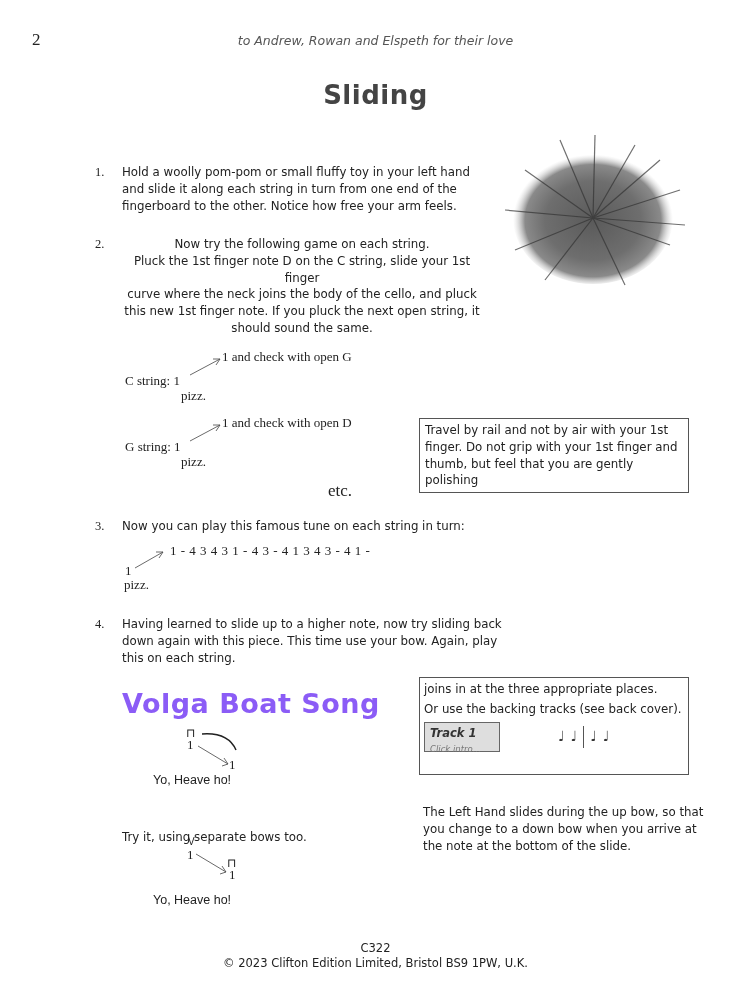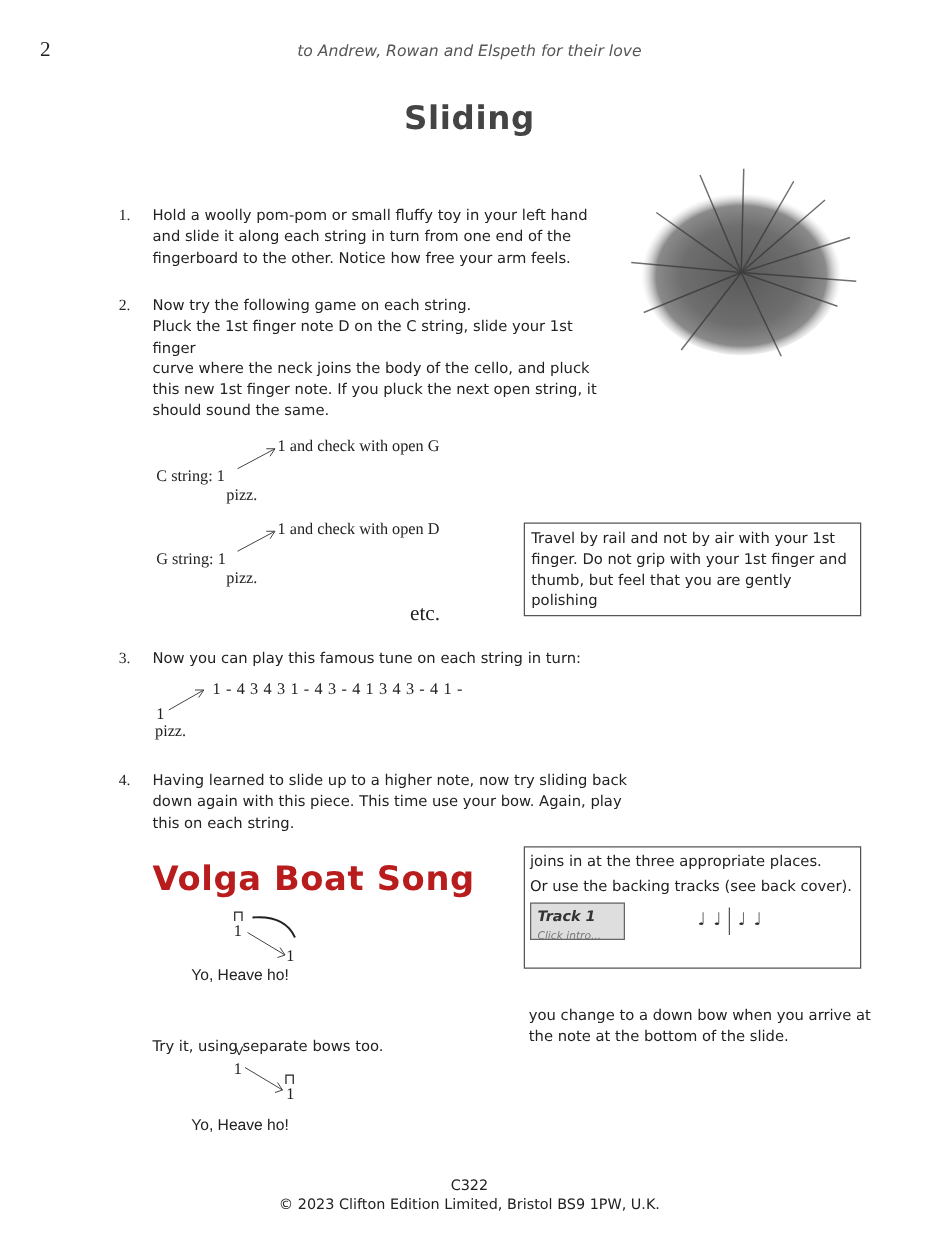--- a/index.html
+++ b/index.html
@@ -14,21 +14,21 @@
     .title { left: 0; width: 751px; top: 80px; text-align: center; font-size: 26px; font-weight: bold; color: #444; letter-spacing: 0.5px; }
 
     .item-num { font-size: 12.5px; }
     .para { font-size: 11.8px; line-height: 16.8px; color: #222; }
 
     .notation { font-size: 13px; color: #222; }
     .box { border: 1px solid #555; background: #fff; box-sizing: border-box; }
 
     .pompom { left: 485px; top: 130px; width: 210px; height: 160px; }
 
-    .song-title { left: 122px; top: 688px; font-size: 27px; font-weight: bold; color: #b91c1c; letter-spacing: 0.5px; }
+    .song-title { left: 122px; top: 688px; font-size: 27px; font-weight: bold; color: #8b5cf6; letter-spacing: 0.5px; }
 
     .track-btn { background: #dedede; border: 1px solid #666; box-sizing: border-box; }
     .track-title { font-size: 11.5px; font-weight: bold; font-style: italic; color: #333; }
     .track-sub { font-size: 8.5px; font-style: italic; color: #777; }
 
     .footer { left: 0; width: 751px; text-align: center; font-size: 11.5px; color: #222; }
   </style>
 </head>
 <body>
 
@@ -65,21 +65,21 @@
 </div>
 
 <div class="abs serif item-num" style="left:95px; top:165px;">1.</div>
 <div class="abs sans para" style="left:122px; top:164px; width:360px;">
   <div>Hold a woolly pom-pom or small fluffy toy in your left hand</div>
   <div>and slide it along each string in turn from one end of the</div>
   <div>fingerboard to the other. Notice how free your arm feels.</div>
 </div>
 
 <div class="abs serif item-num" style="left:95px; top:237px;">2.</div>
-<div class="abs sans para" style="left:122px; top:236px; width:360px;">
+<div class="abs sans para" style="left:122px; top:236px; width:360px;text-align:center;">
   <div>Now try the following game on each string.</div>
   <div>Pluck the 1st finger note D on the C string, slide your 1st finger</div>
   <div>curve where the neck joins the body of the cello, and pluck</div>
   <div>this new 1st finger note. If you pluck the next open string, it</div>
   <div>should sound the same.</div>
 </div>
 
 <div class="abs serif notation" style="left:125px; top:373px;">C string: 1</div>
 <div class="abs serif notation" style="left:222px; top:349px;">1  and check with open G</div>
 <div class="abs serif notation" style="left:181px; top:388px;">pizz.</div>
@@ -157,18 +157,19 @@
       <span style="margin-right:6px;">♩</span>
       <span style="margin-right:6px;">♩</span>
       <span style="display:inline-block; width:1px; height:22px; background:#555; margin-right:6px;"></span>
       <span style="margin-right:6px;">♩</span>
       <span>♩</span>
     </div>
   </div>
 </div>
 
 <div class="abs sans para" style="left:423px; top:804px; width:300px;">
+  <div>The Left Hand slides during the up bow, so that</div>
   <div>you change to a down bow when you arrive at</div>
   <div>the note at the bottom of the slide.</div>
 </div>
 
 <div class="abs sans footer" style="top:941px;">C322</div>
 <div class="abs sans footer" style="top:956px;">© 2023 Clifton Edition Limited, Bristol BS9 1PW,  U.K.</div>
 
 </body></html>

